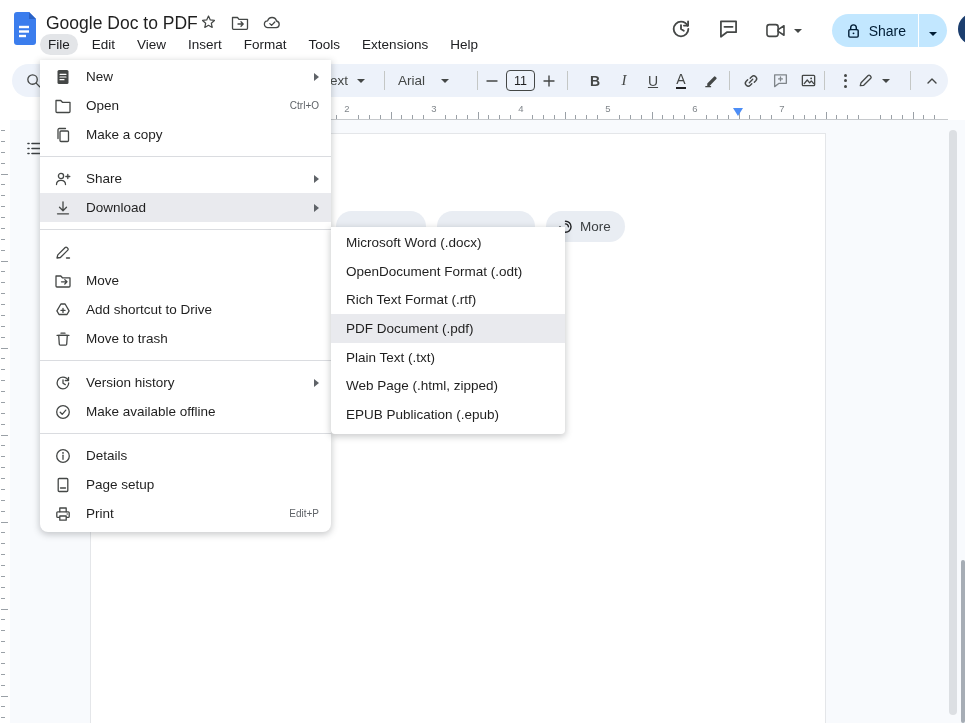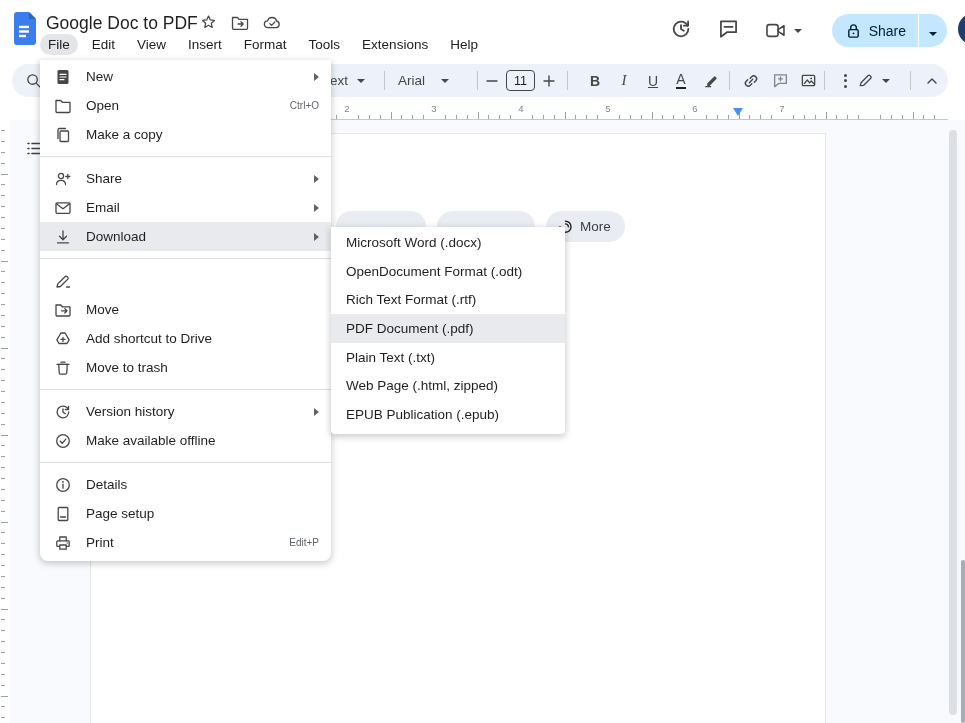--- a/index.html
+++ b/index.html
@@ -416,28 +416,20 @@
     <div class="menu-div"></div>
     <div class="mi">
       <span class="mic"><svg viewBox="0 0 18 18">
             <circle cx="7" cy="6" r="2.6"></circle>
             <path d="M2.5 14.5c0-2.6 2-4.2 4.5-4.2s4.5 1.6 4.5 4.2"></path>
             <path d="M13.8 4.5v4M11.8 6.5h4"></path>
           </svg></span>
       <span class="lbl">Share</span>
         <i class="sub-arrow"></i>
     </div>
-    <div class="mi">
-      <span class="mic"><svg viewBox="0 0 18 18">
-            <rect x="2" y="3.8" width="14" height="10.5" rx="1"></rect>
-            <path d="M2.5 4.8L9 9.8l6.5-5"></path>
-          </svg></span>
-      <span class="lbl">Email</span>
-        <i class="sub-arrow"></i>
-    </div>
     <div class="mi hl">
       <span class="mic"><svg viewBox="0 0 18 18">
             <path d="M9 2.8v8.4M5.5 8.2L9 11.7l3.5-3.5"></path>
             <path d="M3.5 14.8h11"></path>
           </svg></span>
       <span class="lbl">Download</span>
         <i class="sub-arrow"></i>
     </div>
     <div class="menu-div"></div>
     <div class="mi">

